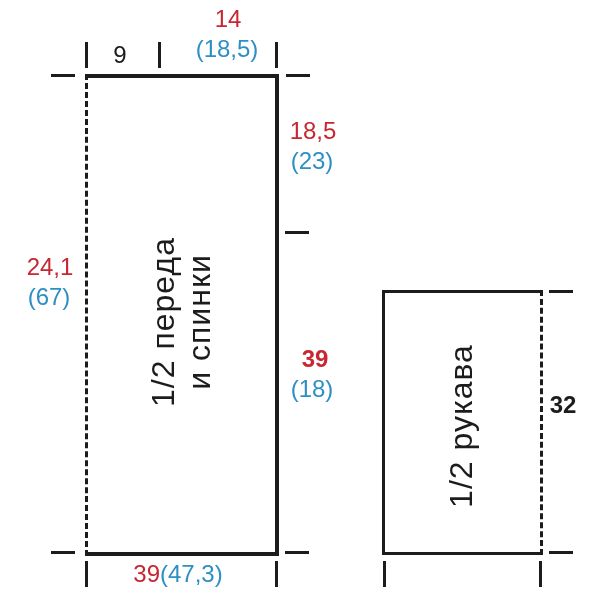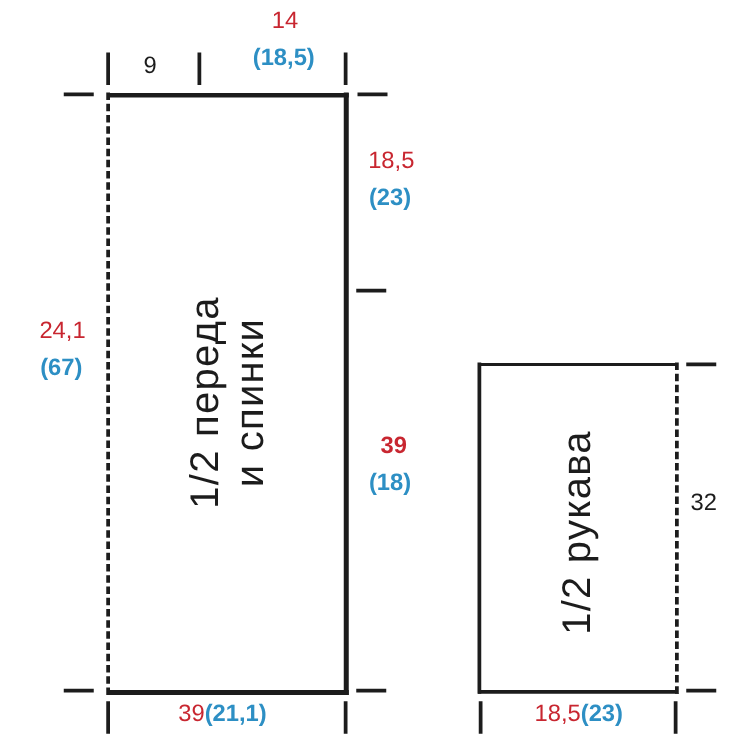--- a/index.html
+++ b/index.html
@@ -23,26 +23,26 @@
     border-top: 3px solid var(--line);
     border-left: 3px solid var(--line);
     border-bottom: 3px solid var(--line);
     border-right: 3px dashed var(--line);
   }
   .tick { position: absolute; background: var(--line); }
   .tick-v { width: 3px; height: 26px; }
   .tick-h { width: 24px; height: 3px; }
   .meas {
     position: absolute;
-    font-size: 19px; line-height: 1;
+    font-size: 24px; line-height: 1;
     white-space: nowrap;
     transform: translateX(-50%);
   }
   .red  { color: var(--red); }
-  .blue { color: var(--blue); font-weight: bold; }
+  .blue { color: var(--blue); }
   .black{ color: var(--line); }
   .rotlabel {
     position: absolute;
     transform: translate(-50%, -50%) rotate(-90deg);
     text-align: center;
     font-size: 32px; line-height: 1.12;
     letter-spacing: 1px;
     color: var(--line);
     white-space: nowrap;
   }
@@ -82,21 +82,18 @@
   <div class="meas black" style="left:120px; top:43px;">9</div>
   <div class="meas red" style="left:228px; top:7px;">14</div>
   <div class="meas blue" style="left:227px; top:37px;">(18,5)</div>
   <div class="meas red" style="left:313px; top:119px;">18,5</div>
   <div class="meas blue" style="left:312px; top:149px;">(23)</div>
   <div class="meas red" style="left:50px;  top:255px;">24,1</div>
   <div class="meas blue" style="left:49px;  top:285px;text-align:center;">(67)</div>
   <div class="meas red" style="left:315px; top:347px;font-weight:bold;">39</div>
   <div class="meas blue" style="left:312px; top:377px;">(18)</div>
   <div class="meas" style="left:178px; top:562px;">
-    <span class="red">39</span><span class="blue">(21,1)</span>
+    <span class="red">39</span><span class="blue">(47,3)</span>
   </div>
 
-  <div class="meas black" style="left:563px; top:393px;">32</div>
-  <div class="meas" style="left:463px; top:562px;">
-    <span class="red">18,5</span><span class="blue">(23)</span>
-  </div>
+  <div class="meas black" style="left:563px; top:393px;font-weight:bold;">32</div>
 
 </div>
 
 </body></html>

